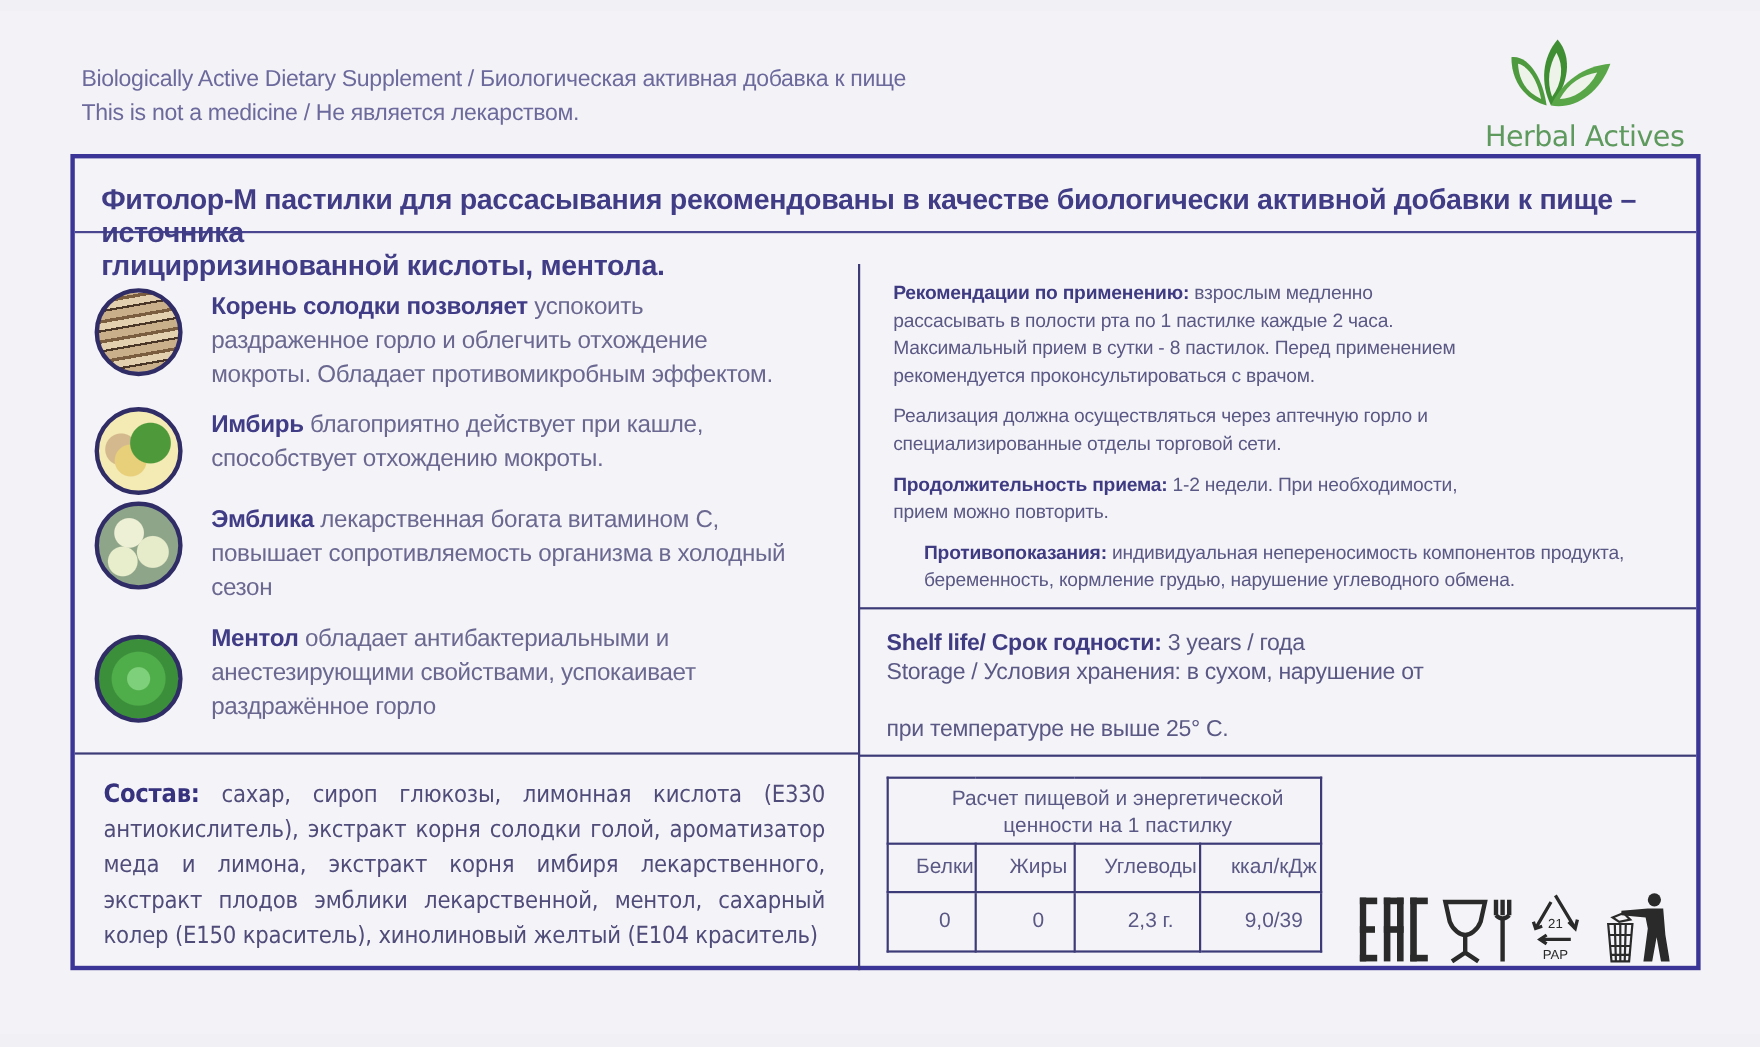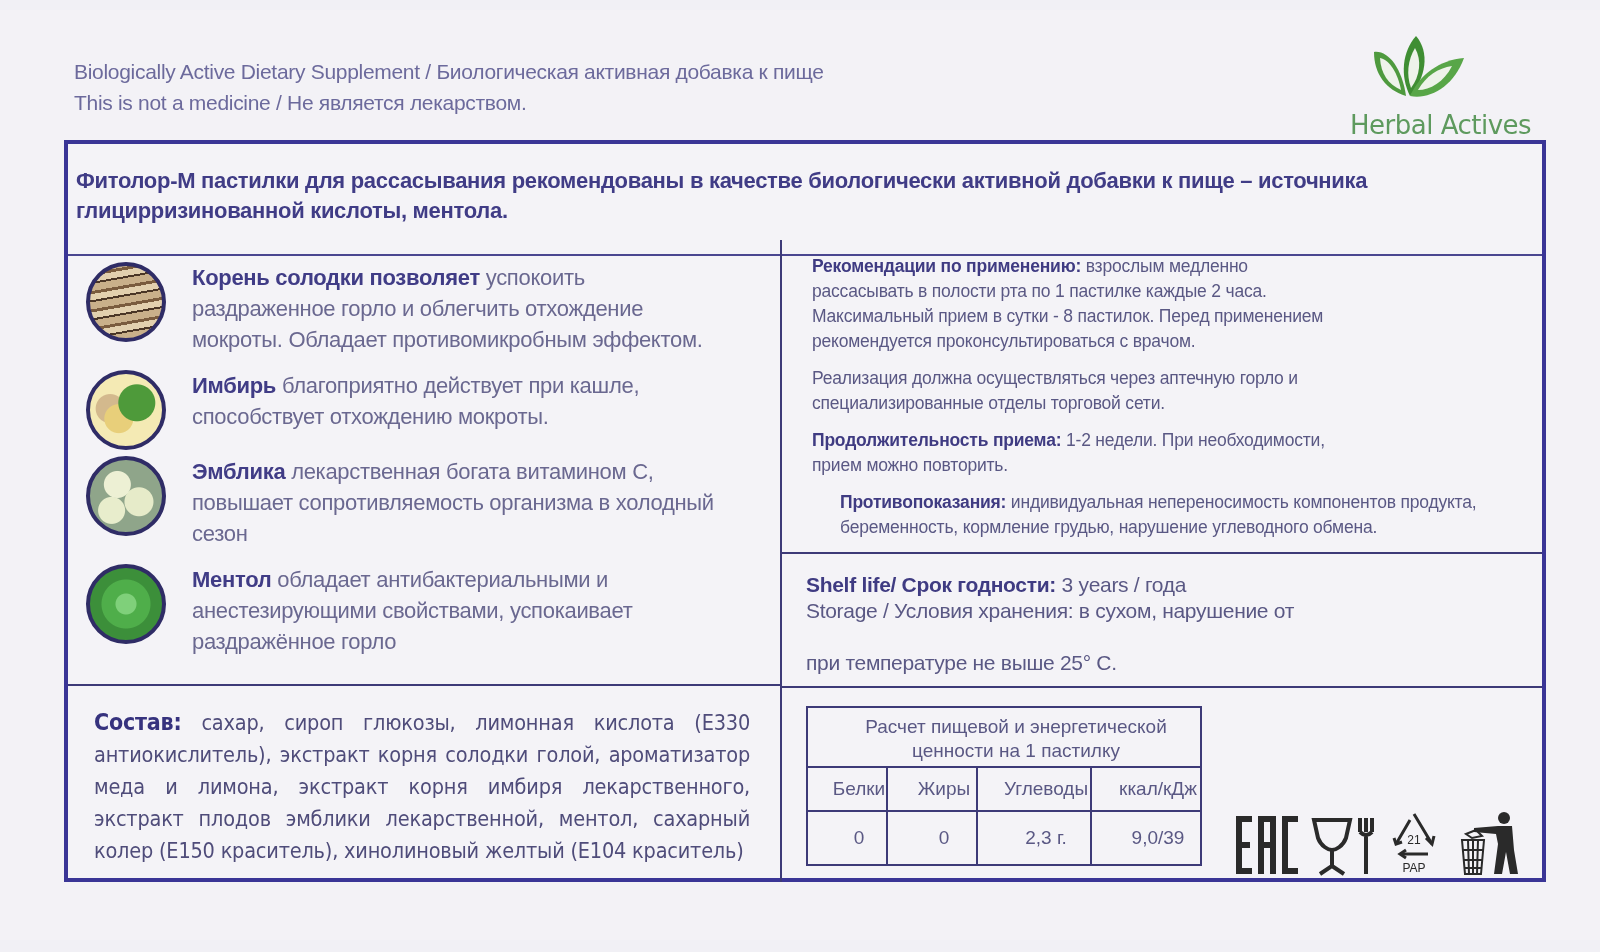--- a/index.html
+++ b/index.html
@@ -28,24 +28,24 @@
     font-size: 26px; color: #5e9a5e; white-space: nowrap;
     font-family: "DejaVu Sans", sans-serif; letter-spacing: -0.5px;
   }
 
   .frame {
     position: absolute; left: 64px; top: 140px; width: 1482px; height: 742px;
     border: 4px solid #3a3596;
     background: #f4f3f7;
   }
   .frame-header {
-    position: absolute; left: 0; top: 0; width: 100%; height: 112px;
+    position: absolute; left: 0; top: 0; width: 100%; height: 68px;
     border-bottom: 2px solid #4a4690;
-    padding: 22px 18px 0 8px;
-    font-size: 22px; line-height: 30px; font-weight: bold; color: #403c86;
+    padding: 22px 18px 0 24px;
+    font-size: 26px; line-height: 30px; font-weight: bold; color: #403c86;
     letter-spacing: -0.3px;
   }
   .vline { position: absolute; background: #3d3a78; width: 2px; }
   .hline { position: absolute; background: #3d3a78; height: 2px; }
 
   .ingredient {
     position: absolute; left: 18px; width: 680px;
     display: flex; align-items: flex-start;
   }
   .ing-img {
@@ -147,21 +147,21 @@
 
   <div class="ingredient" style="top:312px;">
     <div class="ing-img" style="background: radial-gradient(circle at 38% 34%, #edf0d4 0 13px, transparent 14px), radial-gradient(circle at 68% 58%, #e6ebc9 0 14px, transparent 15px), radial-gradient(circle at 30% 70%, #e8edcc 0 13px, transparent 14px), #8fa58a;"></div>
     <div class="ing-text">
       <b>Эмблика</b><span> лекарственная богата витамином С,</span><br>
       <span>повышает сопротивляемость организма в холодный</span><br>
       <span>сезон</span>
     </div>
   </div>
 
-  <div class="ingredient" style="top:420px;">
+  <div class="ingredient" style="top:420px;align-items:flex-end;">
     <div class="ing-img" style="background: radial-gradient(circle at 50% 50%, #7fd07a 0 10px, #4fae4a 11px 24px, #3c8f3a 25px);"></div>
     <div class="ing-text">
       <b>Ментол</b><span> обладает антибактериальными и</span><br>
       <span>анестезирующими свойствами, успокаивает</span><br>
       <span>раздражённое горло</span>
     </div>
   </div>
 
   <div class="right-block" style="top:110px;">
     <b>Рекомендации по применению:</b><span> взрослым медленно</span><br>

